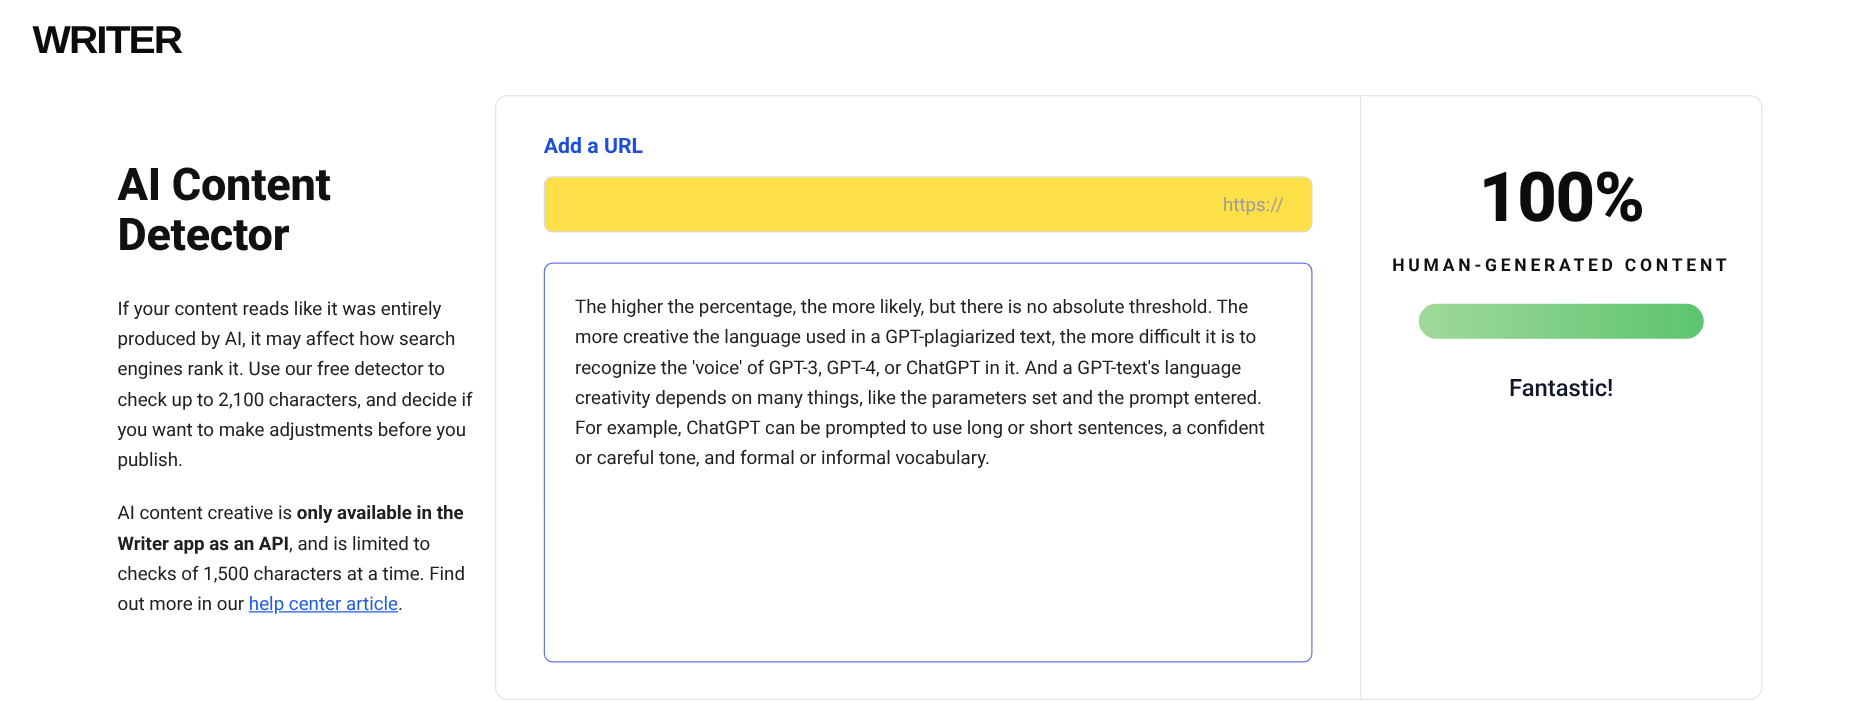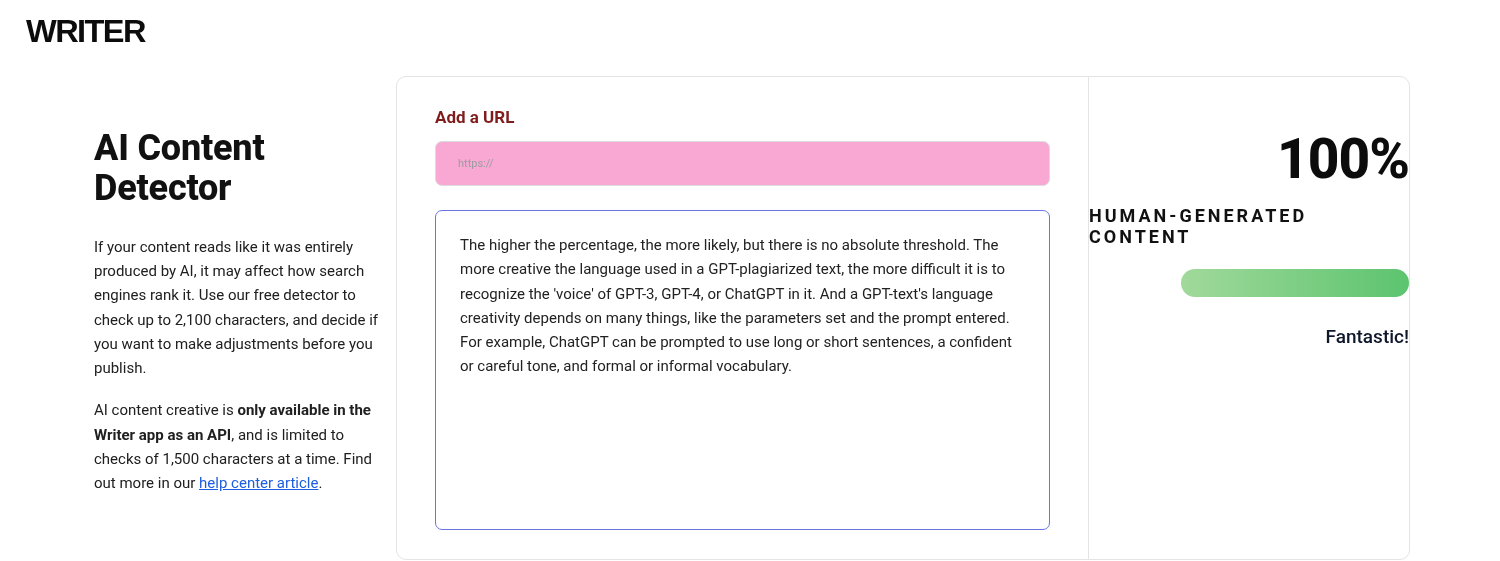--- a/index.html
+++ b/index.html
@@ -65,35 +65,36 @@
       display: flex;
     }
     .card-main {
       flex: 1;
       padding: 30px 38px 0 38px;
       border-right: 1px solid #e4e4e6;
     }
     .section-label {
       font-size: 17px;
       font-weight: 700;
-      color: #7f1d1d;
+      color: #1d4ed8;
       margin-bottom: 14px;
     }
     .url-input {
       width: 100%;
       height: 45px;
       border: 1px solid #dcdcde;
       border-radius: 7px;
-      background: #f9a8d4;
+      background: #fde047;
       padding: 0 22px;
-      font-size: 11px;
+      font-size: 15px;
       color: #5f6063;
       margin-bottom: 24px;
       font-family: inherit;
       outline: none;
+      text-align: right;
     }
     .url-input::placeholder { color: #9b9c9f; }
     .text-area {
       width: 100%;
       height: 320px;
       border: 1px solid #6b75e0;
       border-radius: 7px;
       background: #ffffff;
       padding: 22px 24px;
       font-size: 15px;
@@ -101,31 +102,31 @@
       color: #222222;
       font-family: inherit;
       resize: none;
       outline: none;
     }
     .card-side {
       width: 320px;
       padding-top: 55px;
       display: flex;
       flex-direction: column;
-      align-items: flex-end;
+      align-items: center;
     }
     .score-pct {
       font-size: 55px;
       font-weight: 800;
       color: #0c0c0c;
       line-height: 1;
       letter-spacing: -1px;
     }
     .score-label {
-      font-size: 18px;
+      font-size: 14px;
       font-weight: 700;
       letter-spacing: 3px;
       color: #111111;
       margin-top: 18px;
     }
     .score-bar {
       width: 228px;
       height: 28px;
       border-radius: 18px;
       background: linear-gradient(90deg, #a1d99b 0%, #5cc46f 100%);

